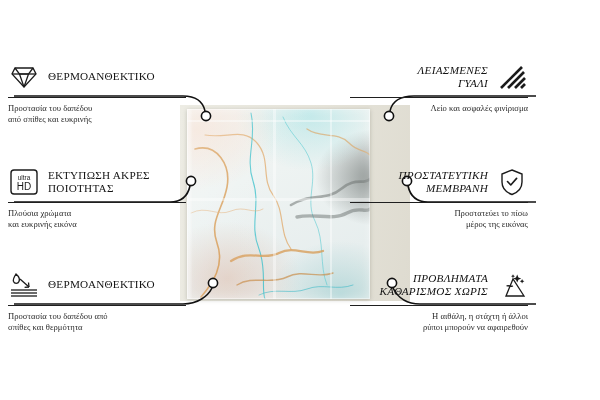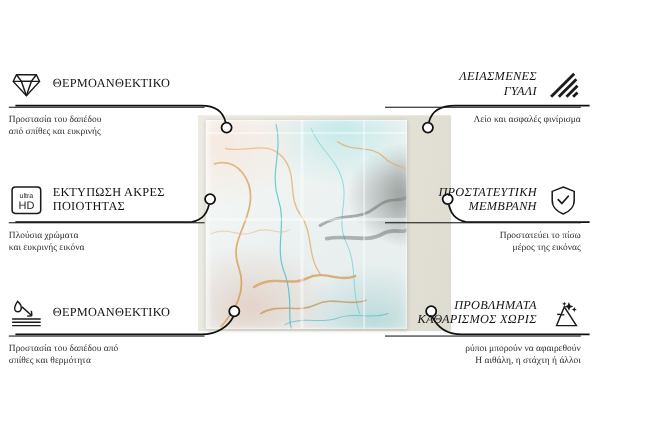--- a/index.html
+++ b/index.html
@@ -326,18 +326,18 @@
           <path d="M15.4 3.6 L16 2.2 L16.6 3.6 L18 4.2 L16.6 4.8 L16 6.2 L15.4 4.8 L14 4.2 Z" fill="#1b1b1b" stroke="none"></path>
         </svg>
       </span>
       <div class="f-title">
         <div>ΠΡΟΒΛΗΜΑΤΑ</div>
         <div>ΚΑΘΑΡΙΣΜΟΣ ΧΩΡΙΣ</div>
       </div>
     </div>
     <div class="f-rule"></div>
     <div class="f-desc">
+      <span>Η αιθάλη, η στάχτη ή άλλοι</span>
       <span>ρύποι μπορούν να αφαιρεθούν</span>
-      <span>Η αιθάλη, η στάχτη ή άλλοι</span>
     </div>
   </div>
 
 </div>
 
 </body></html>

